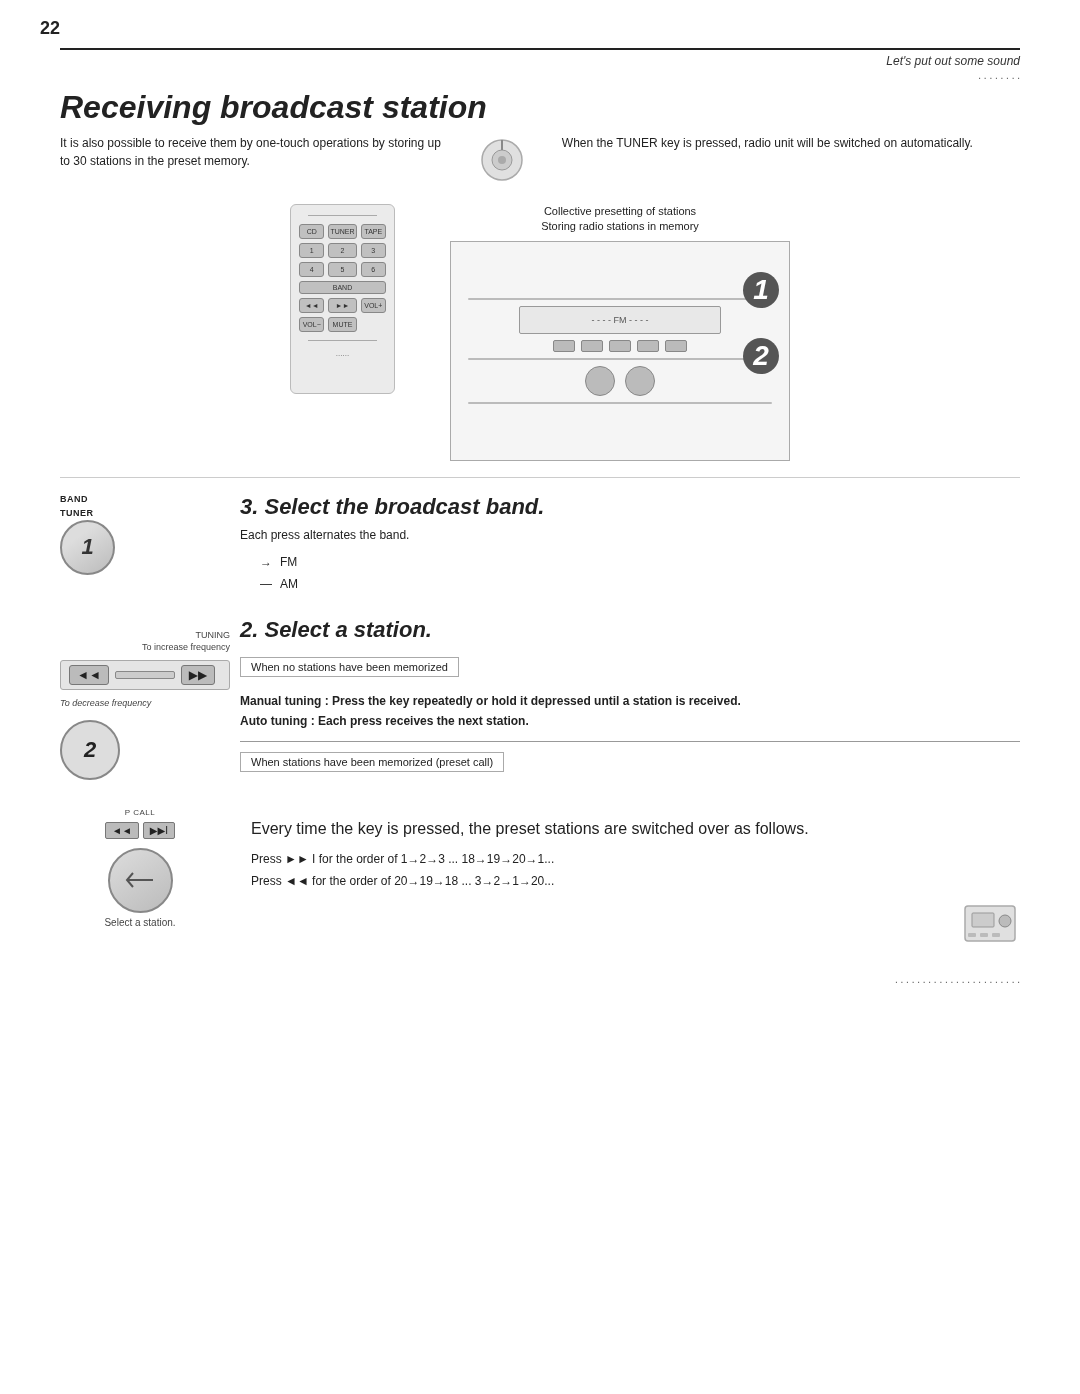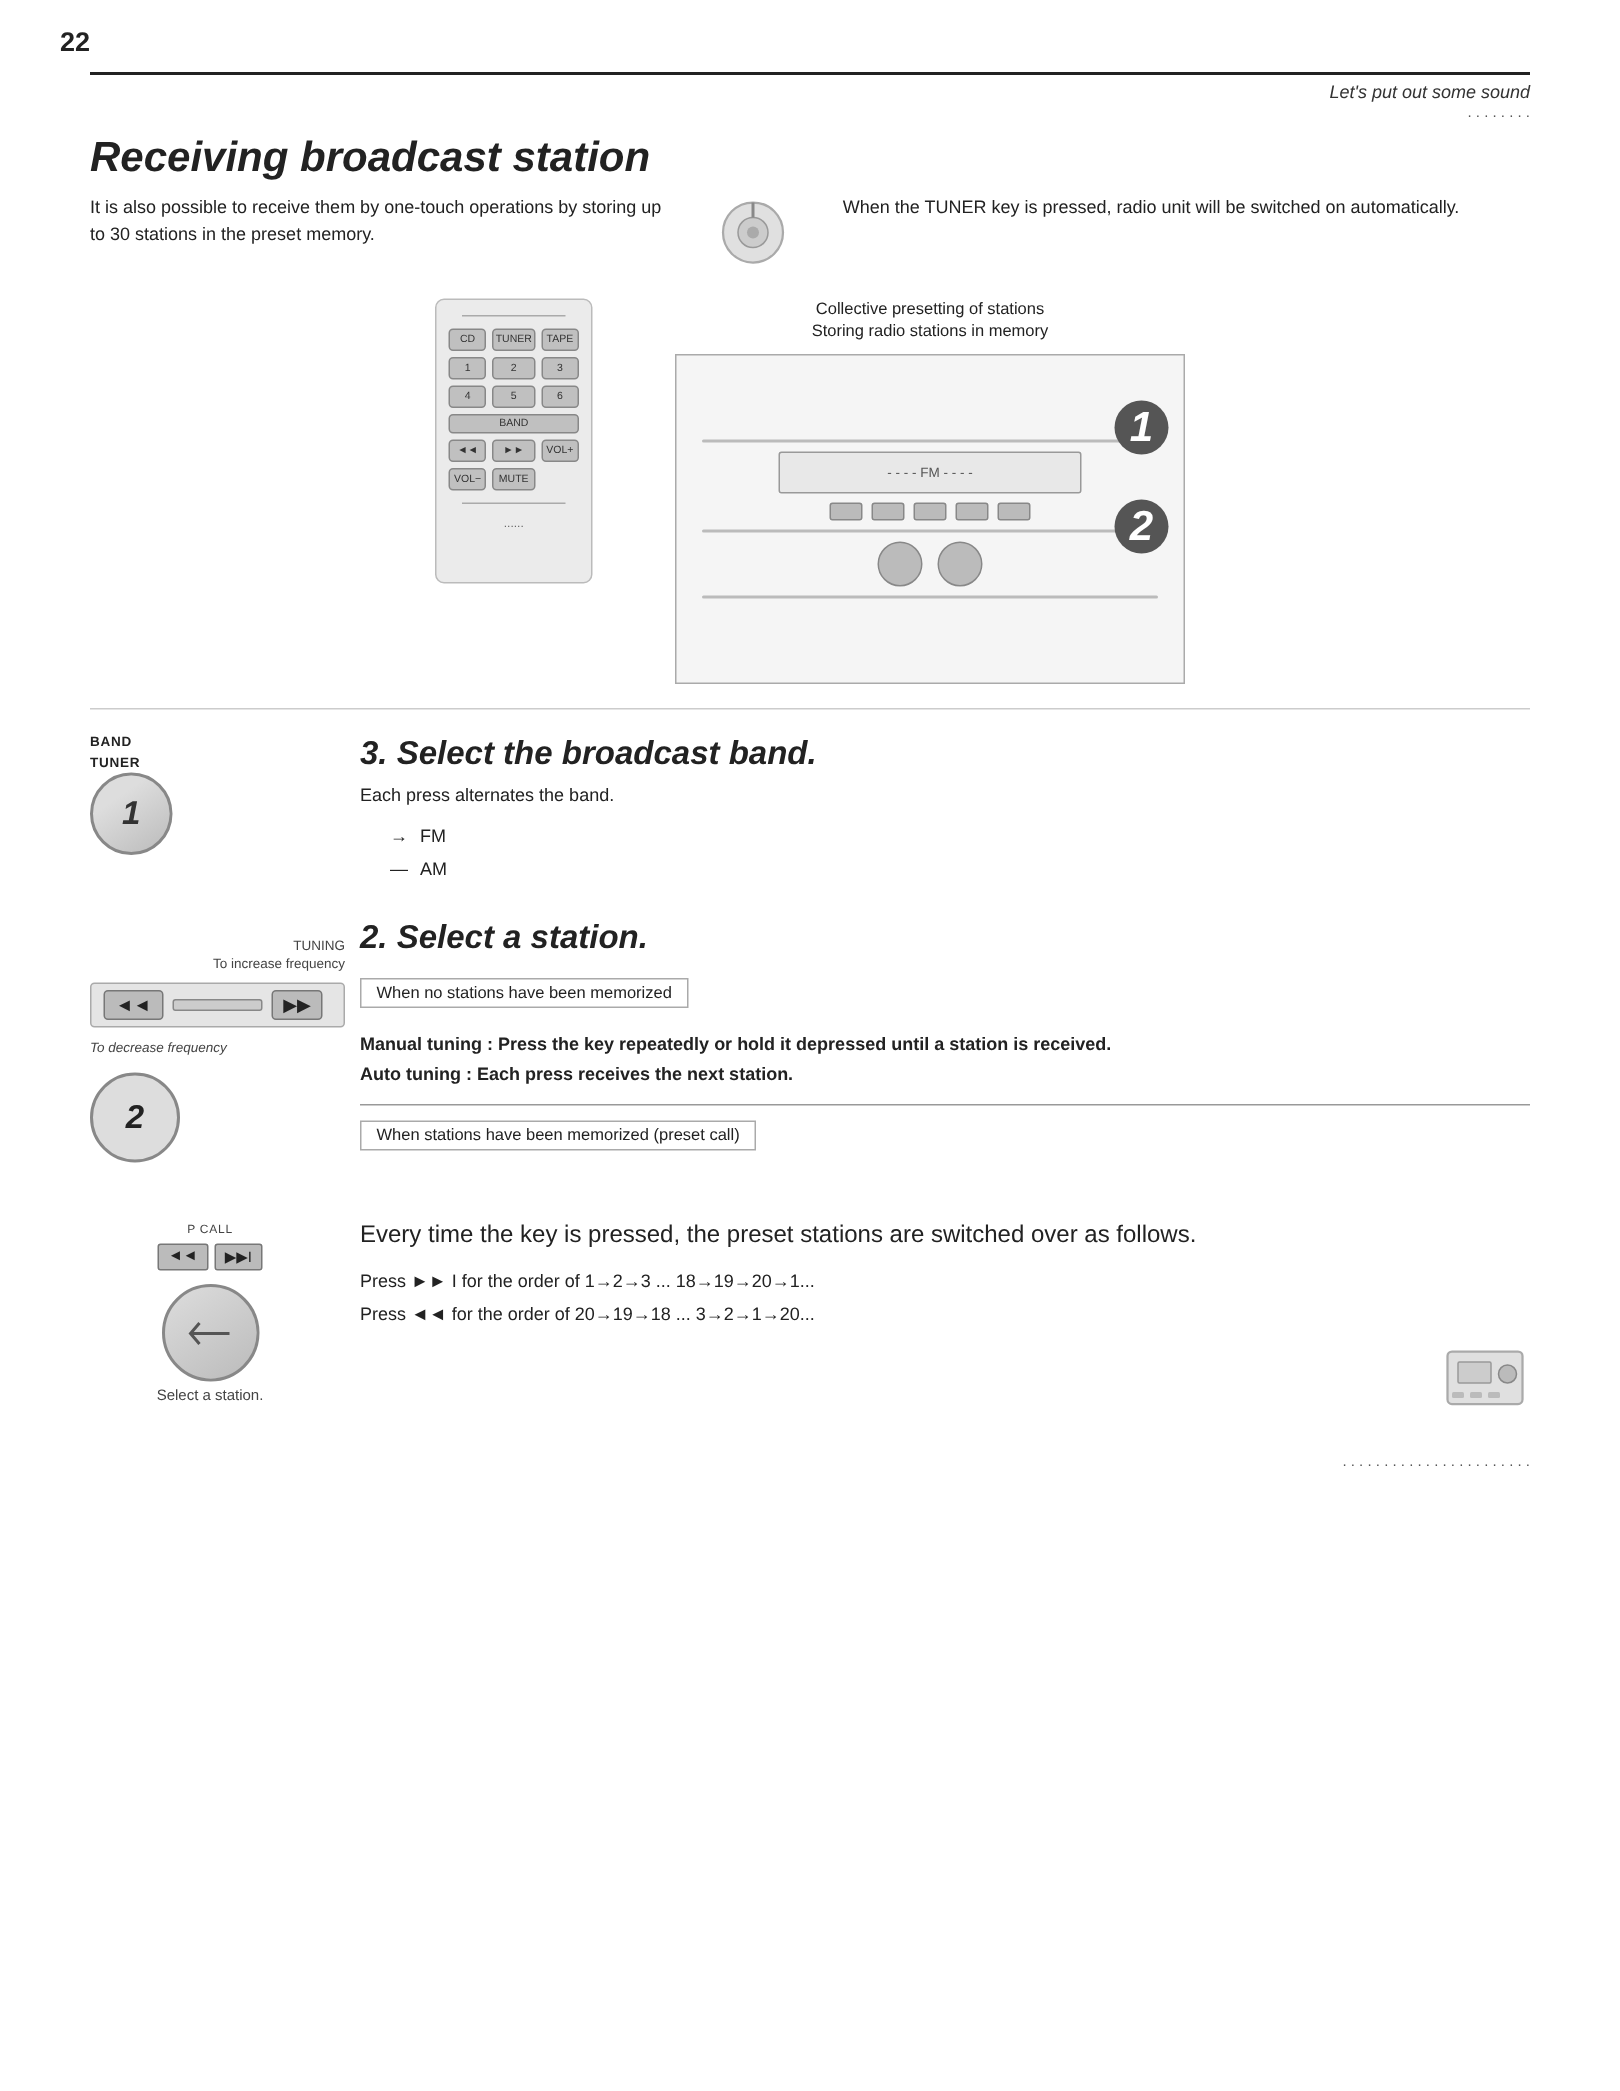--- a/index.html
+++ b/index.html
@@ -38,21 +38,21 @@
       margin-bottom: 2px;
       color: #333;
     }
     .section-label-small {
       font-size: 10px;
       color: #555;
       text-align: right;
       margin-bottom: 8px;
     }
     .page-title {
-      font-size: 28px;
+      font-size: 32px;
       font-style: italic;
       font-weight: bold;
       margin-bottom: 8px;
       margin-top: 6px;
     }
     .intro-row {
       display: flex;
       align-items: flex-start;
       margin-bottom: 18px;
       gap: 30px;
@@ -228,22 +228,22 @@
     .step2-label-above {
       font-size: 10px;
       color: #333;
       text-align: right;
       align-self: flex-end;
       margin-bottom: 2px;
       line-height: 1.4;
     }
     .step3-row {
       display: flex;
-      align-items: center;
-      gap: 20px;
+      align-items: flex-start;
+      gap: 31px;
       margin-top: 10px;
     }
     .step3-left-col {
       width: 160px;
       display: flex;
       flex-direction: column;
       align-items: center;
     }
     .p-call-label {
       font-size: 8px;

